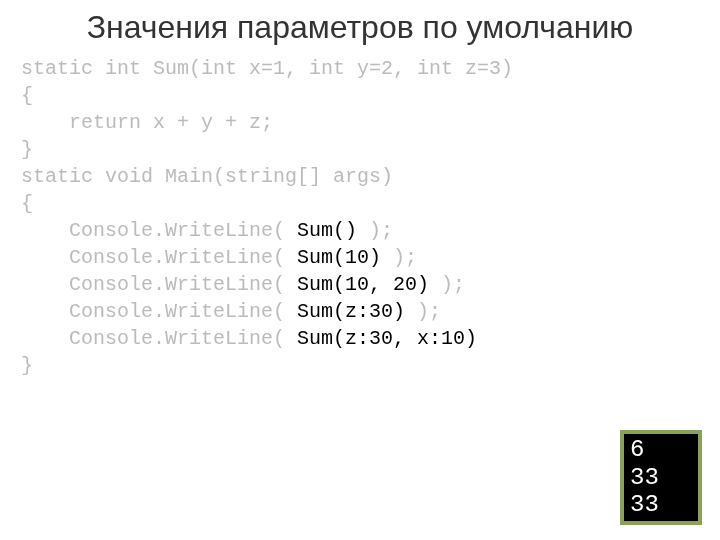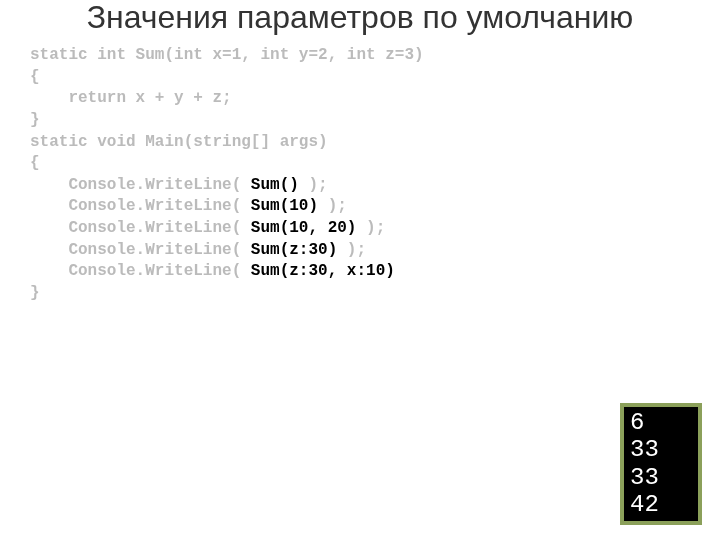--- a/index.html
+++ b/index.html
@@ -14,29 +14,30 @@
     .slide {
       width: 720px;
       height: 540px;
       position: relative;
     }
     .title {
       text-align: center;
       font-size: 32px;
       color: #333;
       font-weight: normal;
+      padding-top: 10px;
       padding-bottom: 10px;
       line-height: 1.1;
     }
     .code-block {
       font-family: 'Consolas', 'Courier New', monospace;
-      font-size: 16px;
-      font-weight: bold;
+      font-size: 20px;
+      font-weight: normal;
       line-height: 1.35;
-      padding-left: 30px;
+      padding-left: 21px;
       white-space: pre;
     }
     .dim {
       color: #bbb;
     }
     .highlight {
       color: #000;
     }
     .output-box {
       position: absolute;
@@ -69,15 +70,14 @@
 <span class="dim">    Console.WriteLine( </span><span class="highlight">Sum(10)</span><span class="dim"> );</span>
 <span class="dim">    Console.WriteLine( </span><span class="highlight">Sum(10, 20)</span><span class="dim"> );</span>
 <span class="dim">    Console.WriteLine( </span><span class="highlight">Sum(z:30)</span><span class="dim"> );</span>
 <span class="dim">    Console.WriteLine( </span><span class="highlight">Sum(z:30, x:10)</span>
 <span class="dim">}</span></div>
 
   <div class="output-box">
     <div>6</div>
     <div>33</div>
     <div>33</div>
-    <div>42</div>
   </div>
 </div>
 
 </body></html>

